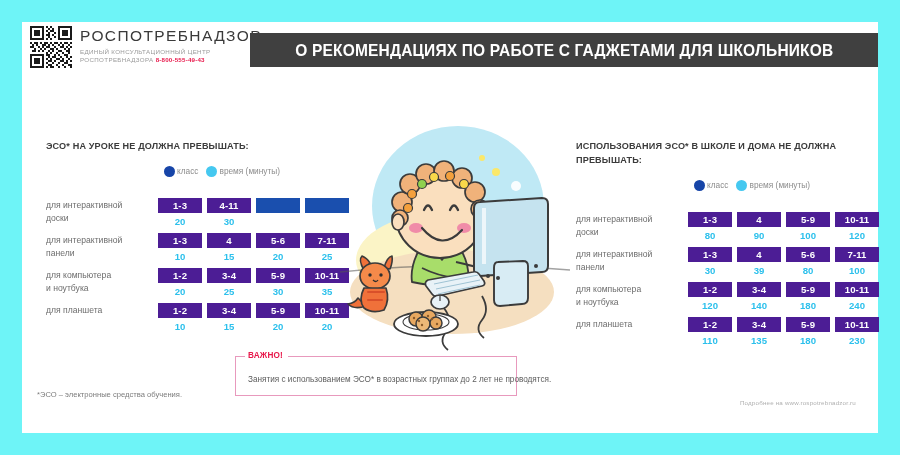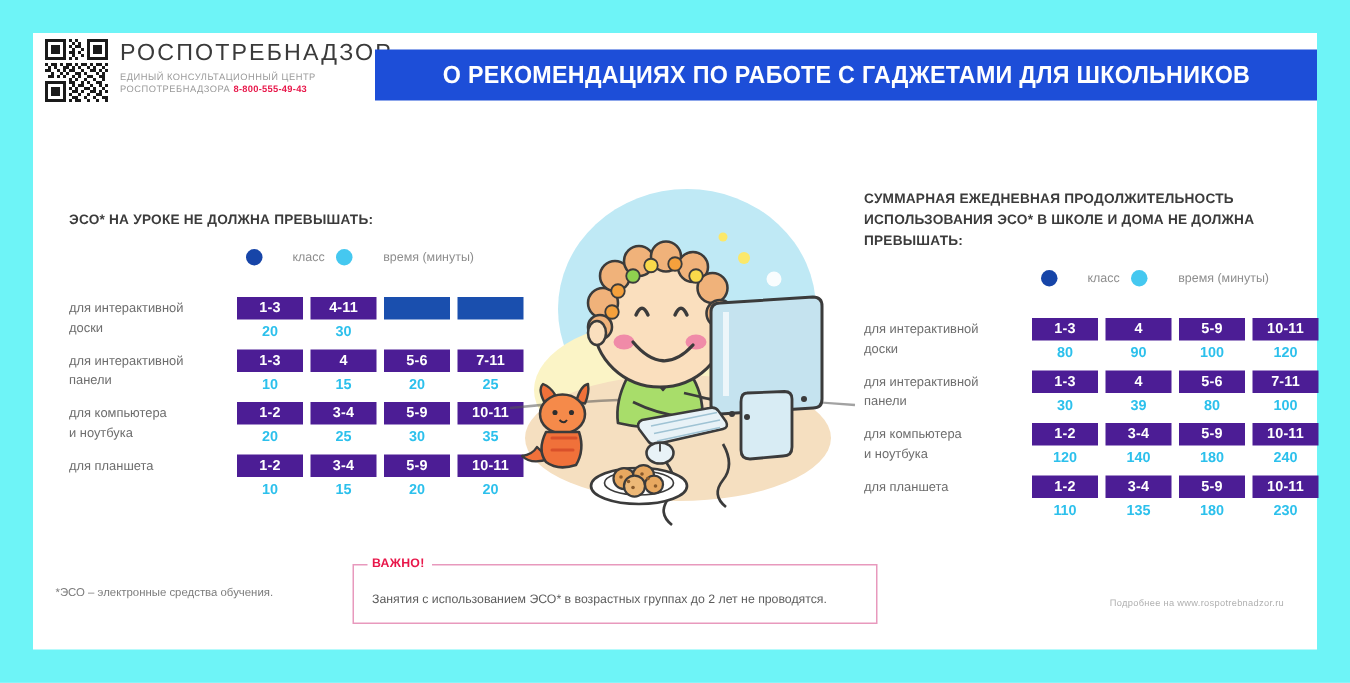--- a/index.html
+++ b/index.html
@@ -51,21 +51,21 @@
     color: #9a9a9a;
     line-height: 1.45;
     white-space: nowrap;
   }
   .brand-phone { color: #e8174a; font-weight: bold; letter-spacing: .2px; }
 
   .banner {
     position: absolute;
     left: 228px; top: 11px;
     width: 628px; height: 34px;
-    background: #1d4ed8;
+    background: #404040;
     display: flex;
     align-items: center;
     justify-content: center;
   }
   .banner-title {
     color: #ffffff;
     font-size: 16.5px;
     font-weight: bold;
     letter-spacing: .2px;
     white-space: nowrap;
@@ -87,21 +87,21 @@
   }
 
   .legend {
     display: flex;
     align-items: center;
     gap: 8px;
     margin-top: 11px;
     padding-left: 118px;
     height: 14px;
   }
-  .legend-item { display: flex; align-items: center; gap: 20px; }
+  .legend-item { display: flex; align-items: center; gap: 2px; }
   .legend-item + .legend-item { }
   .dot { width: 11px; height: 11px; border-radius: 50%; display: block; }
   .dot-class { background: #1745a8; }
   .dot-time  { background: #45c8f0; }
   .legend-label { font-size: 8.3px; color: #8d8d8d; white-space: nowrap; }
 
   .rows { margin-top: 20px; }
   .row { display: flex; align-items: flex-start; height: 35px; }
   .row-label {
     width: 112px;
@@ -147,22 +147,22 @@
   .footnote {
     position: absolute;
     left: 15px; top: 368px;
     width: 205px;
     font-size: 7.6px;
     color: #7c7c7c;
     line-height: 1.4;
   }
   .important {
     position: absolute;
-    left: 213px; top: 354px;
-    width: 350px; height: 40px;
+    left: 213px; top: 334px;
+    width: 282px; height: 40px;
     border: 1px solid #e899bd;
   }
   .important-label {
     position: absolute;
     left: 9px; top: -6px;
     background: #ffffff;
     padding: 0 5px 0 3px;
     color: #e8174a;
     font-size: 8.2px;
     font-weight: bold;
@@ -533,21 +533,21 @@
         </g>
 
         <circle cx="166" cy="62" r="4" fill="#fbe86a"></circle>
         <circle cx="186" cy="76" r="5" fill="#ffffff" opacity=".9"></circle>
         <circle cx="152" cy="48" r="3" fill="#fbe86a"></circle>
       </svg>
     </div>
 
     <div class="block block-right">
       <div class="block-heading">
-        <span>СУММАРНАЯ ЕЖЕДНЕВНАЯ ПРОДОЛЖИТЕЛЬНОСТЬ</span><br>
+        <br>
         <span>ИСПОЛЬЗОВАНИЯ ЭСО* В ШКОЛЕ И ДОМА НЕ ДОЛЖНА</span><br>
         <span>ПРЕВЫШАТЬ:</span>
       </div>
 
       <div class="legend">
         <div class="legend-item">
           <span class="dot dot-class"></span>
           <span class="legend-label">класс</span>
         </div>
         <div class="legend-item">

